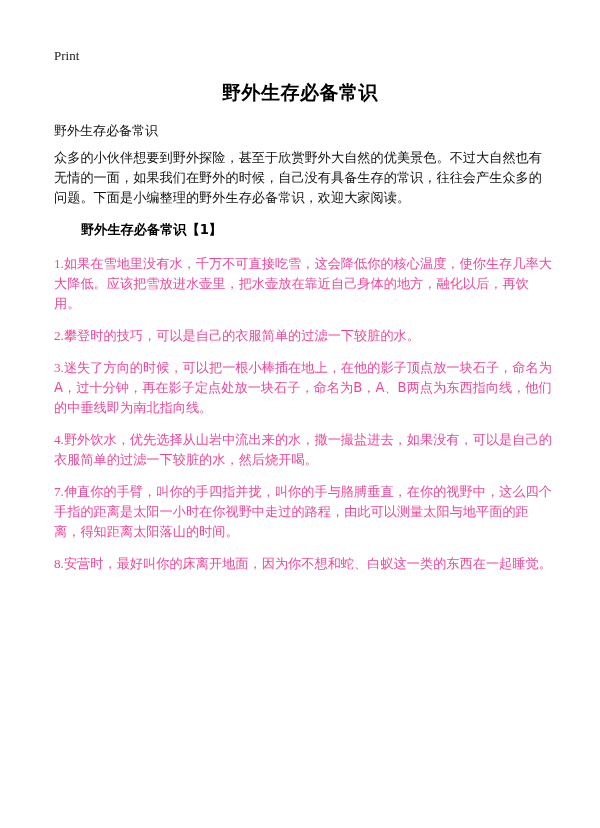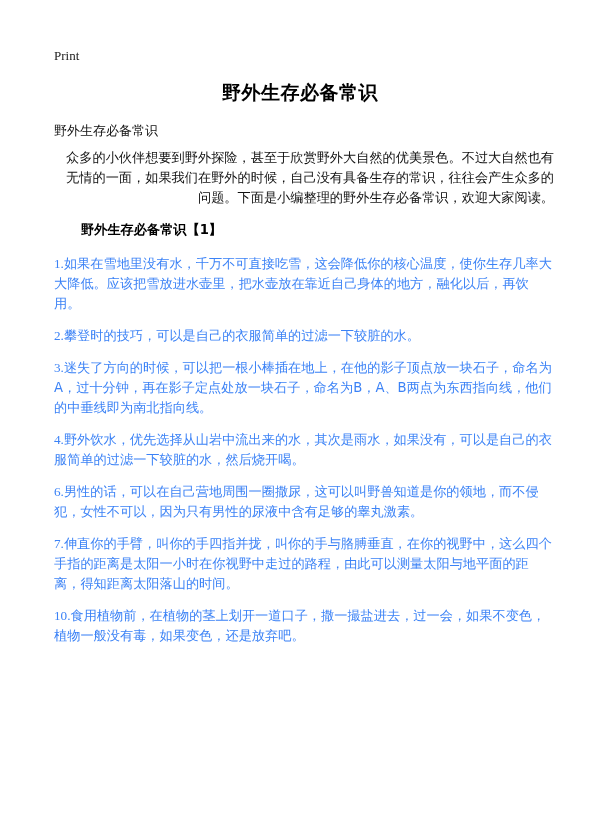--- a/index.html
+++ b/index.html
@@ -55,35 +55,34 @@
       left: 54px;
       top: 148px;
       width: 500px;
     }
     .para {
       font-size: 13.2px;
       line-height: 20px;
       margin: 0 0 12px 0;
       color: #111;
       word-break: break-all;
-      text-align: right;
     }
     .section-heading {
       font-size: 13.2px;
       font-weight: bold;
       margin: 8px 0 14px 0;
       line-height: 20px;
       color: #000;
       padding-left: 27px;
     }
     .list-item {
       font-size: 13.2px;
       line-height: 20px;
       margin: 0 0 12px 0;
-      color: #3b82f6;
+      color: #ec4899;
       word-break: break-all;
     }
     .num {
       font-family: "Liberation Serif", serif;
     }
   </style>
 </head>
 <body>
 
 <div class="page">
@@ -94,18 +93,17 @@
   <div class="subtitle">野外生存必备常识</div>
 
   <div class="content">
     <p class="para">众多的小伙伴想要到野外探险，甚至于欣赏野外大自然的优美景色。不过大自然也有无情的一面，如果我们在野外的时候，自己没有具备生存的常识，往往会产生众多的问题。下面是小编整理的野外生存必备常识，欢迎大家阅读。</p>
 
     <div class="section-heading">野外生存必备常识【1】</div>
 
     <p class="list-item"><span class="num">1.</span><span>如果在雪地里没有水，千万不可直接吃雪，这会降低你的核心温度，使你生存几率大大降低。应该把雪放进水壶里，把水壶放在靠近自己身体的地方，融化以后，再饮用。</span></p>
     <p class="list-item"><span class="num">2.</span><span>攀登时的技巧，可以是自己的衣服简单的过滤一下较脏的水。</span></p>
     <p class="list-item"><span class="num">3.</span><span>迷失了方向的时候，可以把一根小棒插在地上，在他的影子顶点放一块石子，命名为A，过十分钟，再在影子定点处放一块石子，命名为B，A、B两点为东西指向线，他们的中垂线即为南北指向线。</span></p>
-    <p class="list-item"><span class="num">4.</span><span>野外饮水，优先选择从山岩中流出来的水，其次是雨水，如果没有，可以是自己的衣服简单的过滤一下较脏的水，然后烧开喝。</span></p>
-    <p class="list-item"><span class="num">6.</span><span>男性的话，可以在自己营地周围一圈撒尿，这可以叫野兽知道是你的领地，而不侵犯，女性不可以，因为只有男性的尿液中含有足够的睾丸激素。</span></p>
+    <p class="list-item"><span class="num">4.</span><span>野外饮水，优先选择从山岩中流出来的水，撒一撮盐进去，如果没有，可以是自己的衣服简单的过滤一下较脏的水，然后烧开喝。</span></p>
     <p class="list-item"><span class="num">7.</span><span>伸直你的手臂，叫你的手四指并拢，叫你的手与胳膊垂直，在你的视野中，这么四个手指的距离是太阳一小时在你视野中走过的路程，由此可以测量太阳与地平面的距离，得知距离太阳落山的时间。</span></p>
-    <p class="list-item"><span class="num">10.</span><span>食用植物前，在植物的茎上划开一道口子，撒一撮盐进去，过一会，如果不变色，植物一般没有毒，如果变色，还是放弃吧。</span></p>
+    <p class="list-item"><span class="num">8.</span><span>安营时，最好叫你的床离开地面，因为你不想和蛇、白蚁这一类的东西在一起睡觉。</span></p>
   </div>
 </div>
 
 </body></html>

